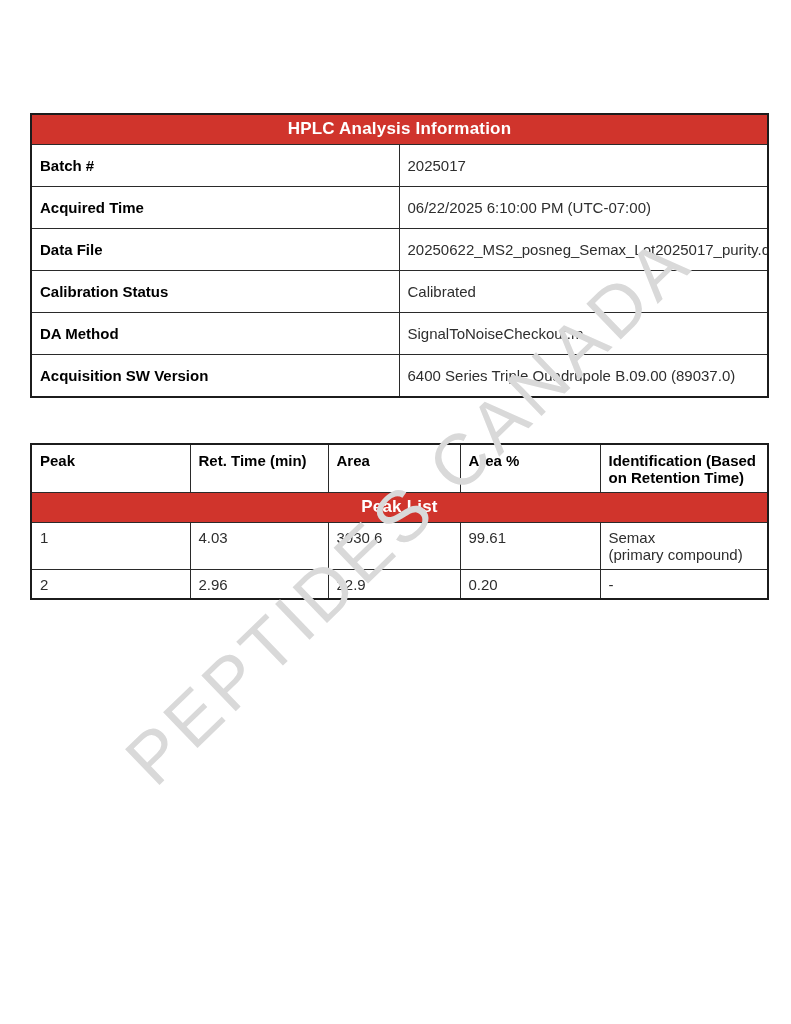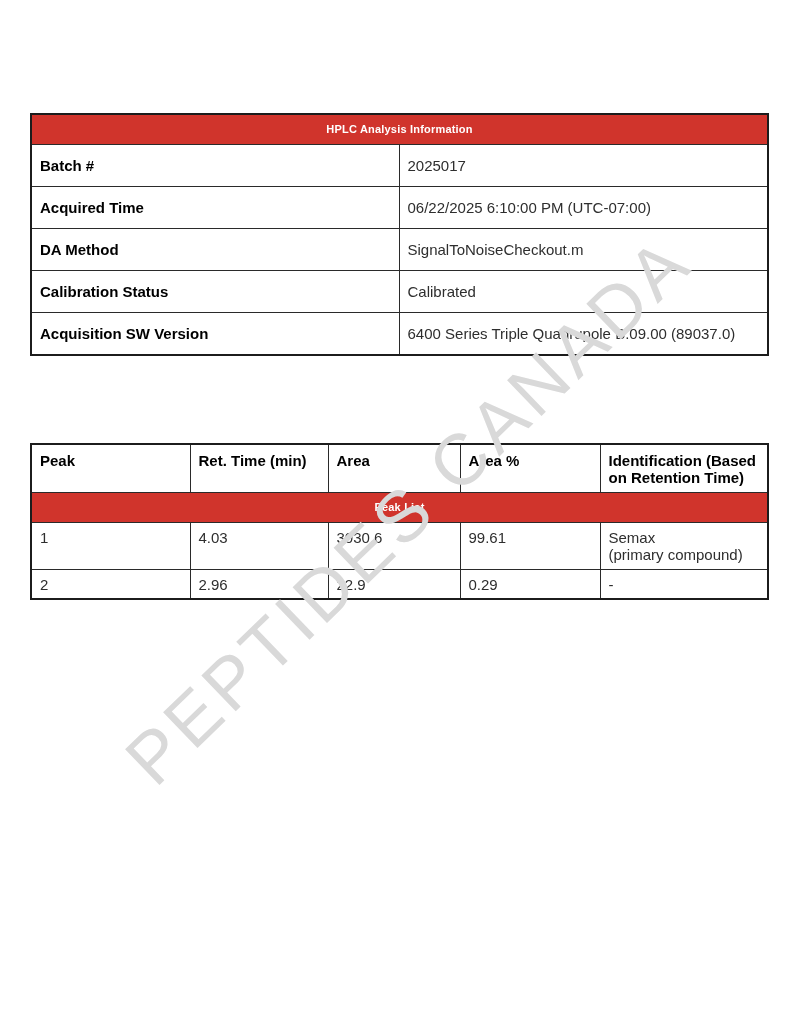--- a/index.html
+++ b/index.html
@@ -29,21 +29,21 @@
     vertical-align: middle;
     overflow: hidden;
   }
   table { border: 2px solid #1c1c1c; }
   .red-header {
     background: #d0342c;
     color: #ffffff;
     font-weight: bold;
     text-align: center;
     height: 30px;
-    font-size: 11px;
+    font-size: 17px;
     letter-spacing: 0.2px;
   }
   .label-cell {
     font-weight: bold;
     color: #000000;
     text-align: left;
     padding: 0 8px;
     height: 31px;
     width: 50%;
     margin-top: 10px;
@@ -111,26 +111,30 @@
     </tr>
     <tr>
       <td class="label-cell">Batch #</td>
       <td class="value-cell">2025017</td>
     </tr>
     <tr>
       <td class="label-cell">Acquired Time</td>
       <td class="value-cell">06/22/2025 6:10:00 PM (UTC-07:00)</td>
     </tr>
     <tr>
-      <td class="label-cell">DA Method</td>
-      <td class="value-cell">SignalToNoiseCheckout.m</td>
+      <td class="label-cell">Data File</td>
+      <td class="value-cell">20250622_MS2_posneg_Semax_Lot2025017_purity.d</td>
     </tr>
     <tr>
       <td class="label-cell">Calibration Status</td>
       <td class="value-cell">Calibrated</td>
+    </tr>
+    <tr>
+      <td class="label-cell">DA Method</td>
+      <td class="value-cell">SignalToNoiseCheckout.m</td>
     </tr>
     <tr>
       <td class="label-cell">Acquisition SW Version</td>
       <td class="value-cell">6400 Series Triple Quadrupole B.09.00 (89037.0)</td>
     </tr>
   </tbody>
     </table>
 
   <table id="peak-table">
     <colgroup>
@@ -156,21 +160,21 @@
       <td>4.03</td>
       <td>3030.6</td>
       <td>99.61</td>
       <td>Semax
 (primary compound)</td>
     </tr>
     <tr class="row-short">
       <td>2</td>
       <td>2.96</td>
       <td>22.9</td>
-      <td>0.29</td>
+      <td>0.20</td>
       <td>-</td>
     </tr>
   </tbody>
     </table>
 
   <div class="watermark">PEPTIDES CANADA</div>
 
 </div>
 
 </body></html>

